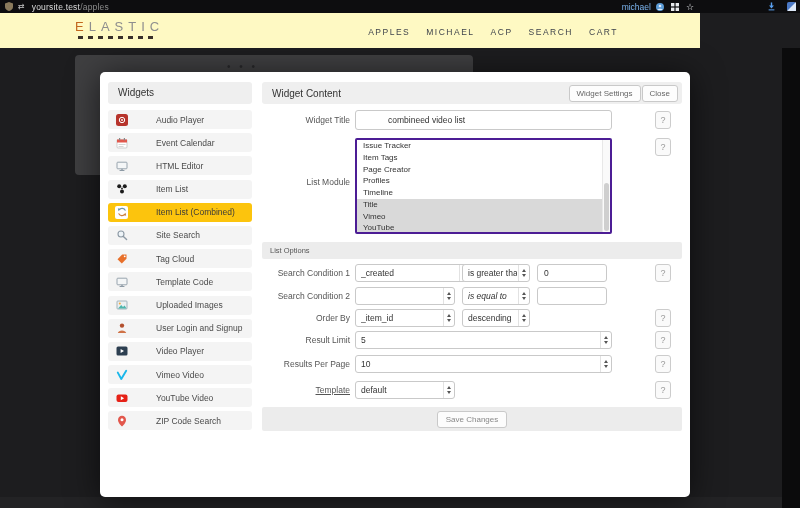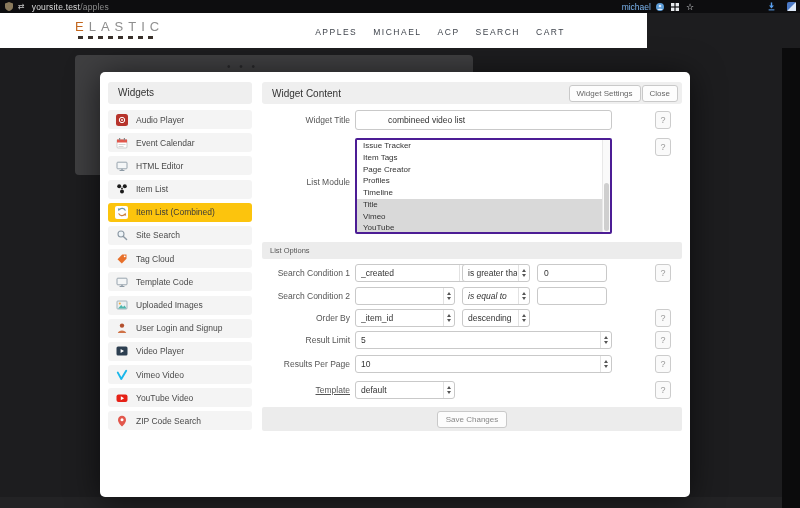--- a/index.html
+++ b/index.html
@@ -12,21 +12,21 @@
   .bb-ico { display:inline-flex; align-items:center; justify-content:center; margin-left:5px; }
   .bb-swap { color:#c9c9c9; font-size:8px; margin-left:5px; }
   .bb-url { margin-left:7px; letter-spacing:.2px; }
   .bb-host { color:#dcdcdc; } .bb-path { color:#8d8d8d; }
   .bb-right { margin-left:auto; display:flex; align-items:center; margin-right:4px; }
   .bb-profile { color:#7cb5ef; margin-right:4px; }
   .bb-star { color:#e8eaed; font-size:9px; margin-left:7px; }
   .bb-gap { width:68px; }
 
   
-  .site-header { position:absolute; top:13px; left:0; width:647px; height:35px; background:#ffffff; z-index:30; }
+  .site-header { position:absolute; top:13px; left:0; width:700px; height:35px; background:#fef9c3; z-index:30; }
   .logo { position:absolute; left:75px; top:6px; }
   .logo-main { font-size:13px; letter-spacing:5px; color:#8e8e8e; font-weight:400; }
   .logo-e { color:#c2661d; }
   .logo-sub { width:78px; height:3px; margin:2px 0 0 3px;
     background:repeating-linear-gradient(90deg,#39302a 0 5px,transparent 5px 10px); }
   .main-nav { position:absolute; right:82px; top:14px; display:flex; gap:16px;
     font-size:8.5px; letter-spacing:1.5px; color:#3e434b; }
   .main-nav span { cursor:default; }
 
   
@@ -37,21 +37,21 @@
   .bottom-strip { position:absolute; left:0; bottom:0; width:782px; height:11px; background:#232325; }
 
   
   .modal { position:absolute; left:100px; top:24px; width:590px; height:425px; background:#fff;
     border-radius:5px; box-shadow:0 3px 32px rgba(0,0,0,.6); font-size:8.5px; color:#444; }
 
   .sb-title { position:absolute; left:8px; top:10px; width:144px; height:22px; background:#efefef;
     border-radius:3px; line-height:22px; padding-left:10px; font-size:10px; color:#333; }
   .sb-list { position:absolute; left:8px; top:38px; width:144px; }
   .sb-item { height:19px; margin-bottom:4.2px; background:#f4f4f4; border-radius:3px;
-    display:flex; align-items:center; padding-left:7px; color:#4a4a4a; font-size:8.5px; cursor:pointer; }
+    display:flex; align-items:center; padding-left:7px; color:#4a4a4a; font-size:8.5px; cursor:pointer;gap:20px; }
   .sb-item.selected { background:#fcc40d; color:#3a3a3a; }
   .ico { width:13px; height:13px; margin-right:8px; display:inline-flex; align-items:center; justify-content:center; flex:0 0 13px; }
   .sb-item.selected .ico { background:#fff; border-radius:2px; }
 
   .content-header { position:absolute; left:162px; top:10px; width:420px; height:22px; background:#efefef;
     border-radius:3px; display:flex; align-items:center; padding:0 4px 0 10px; }
   .content-title { font-size:10px; color:#333; flex:1; }
   .hdr-btn { height:17px; padding:0 7px; background:#fdfdfd; border:1px solid #c9c9c9; border-radius:3px;
     font-size:8px; color:#666; line-height:15px; margin-left:1px; cursor:pointer; }
 

